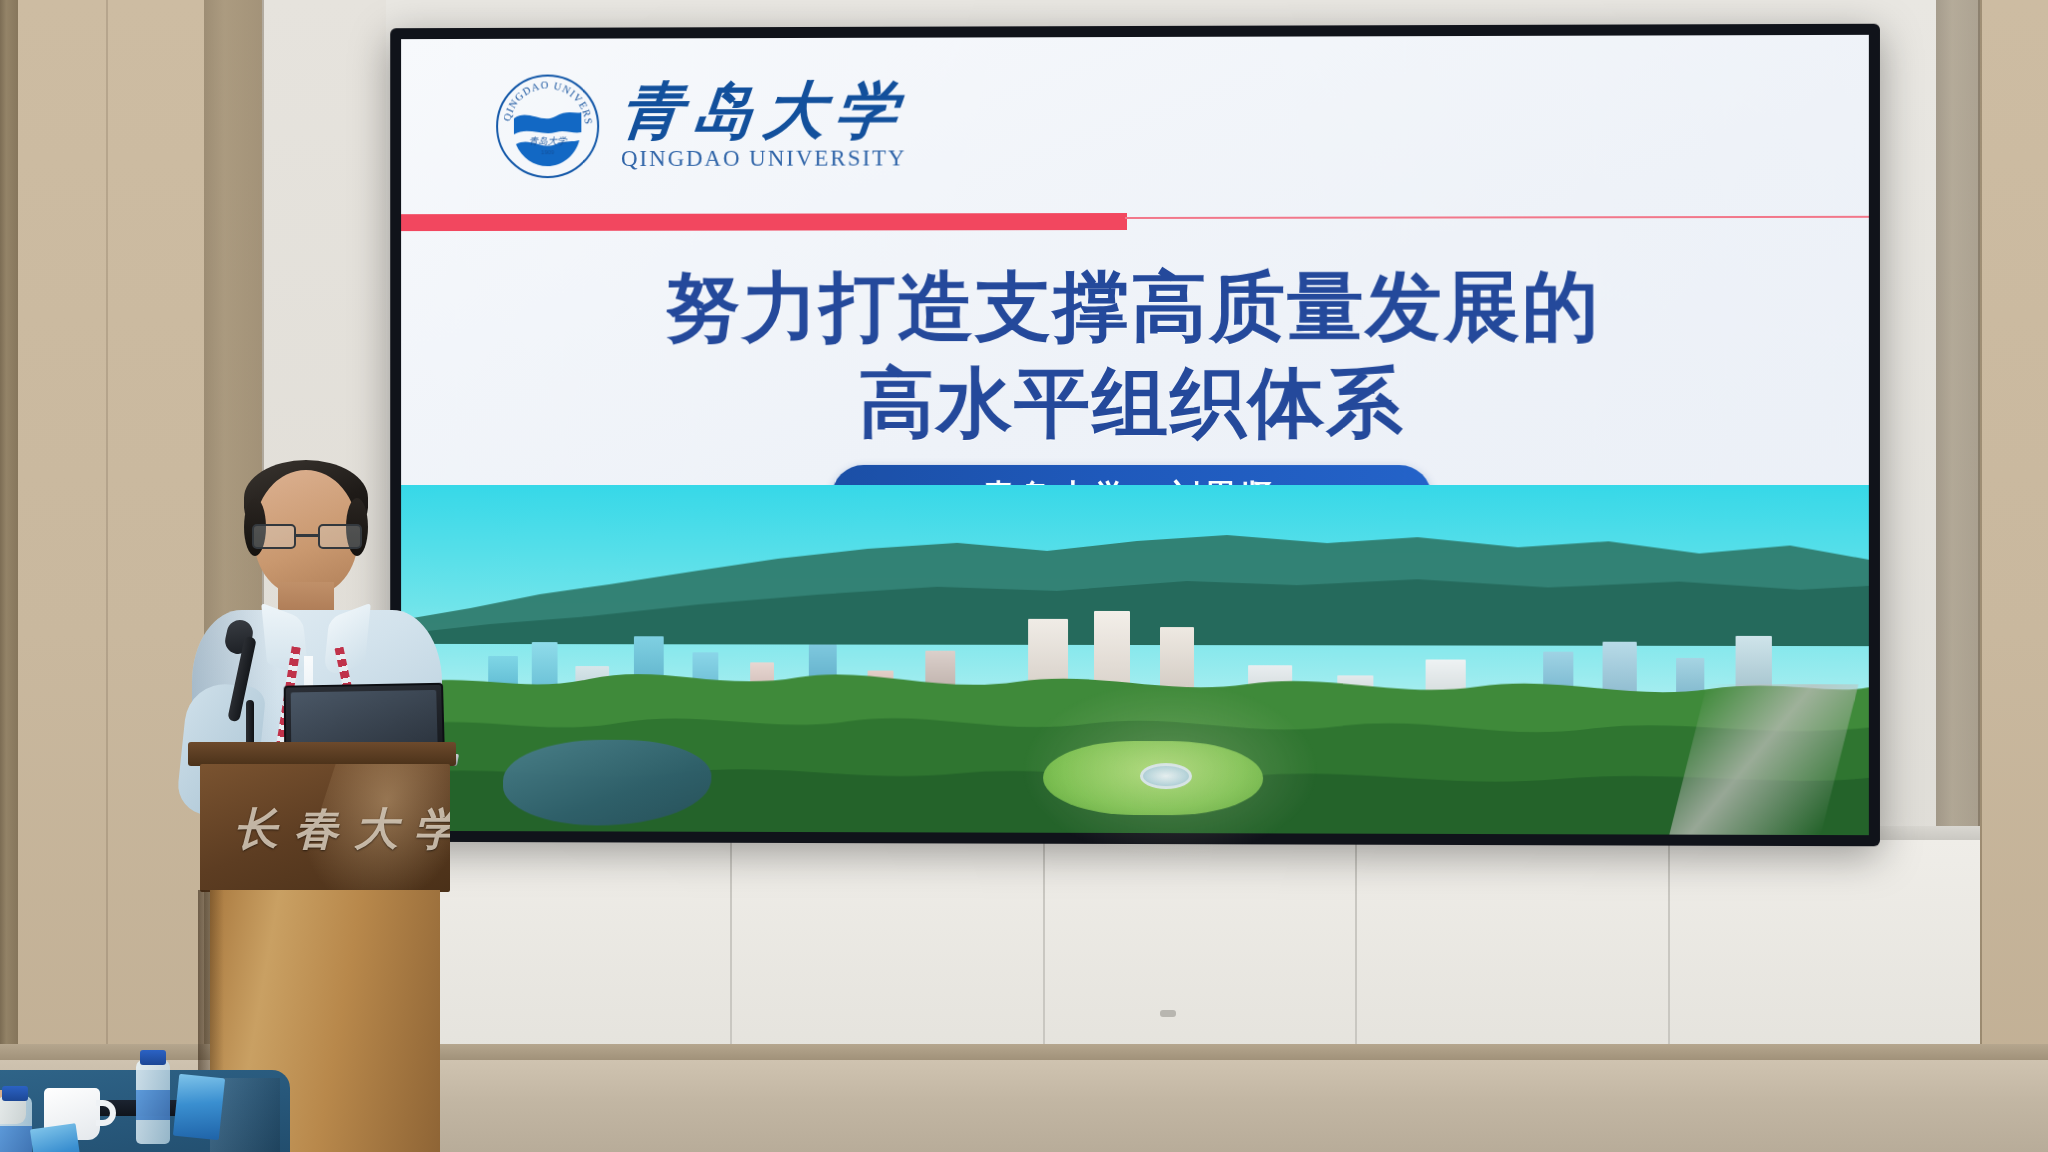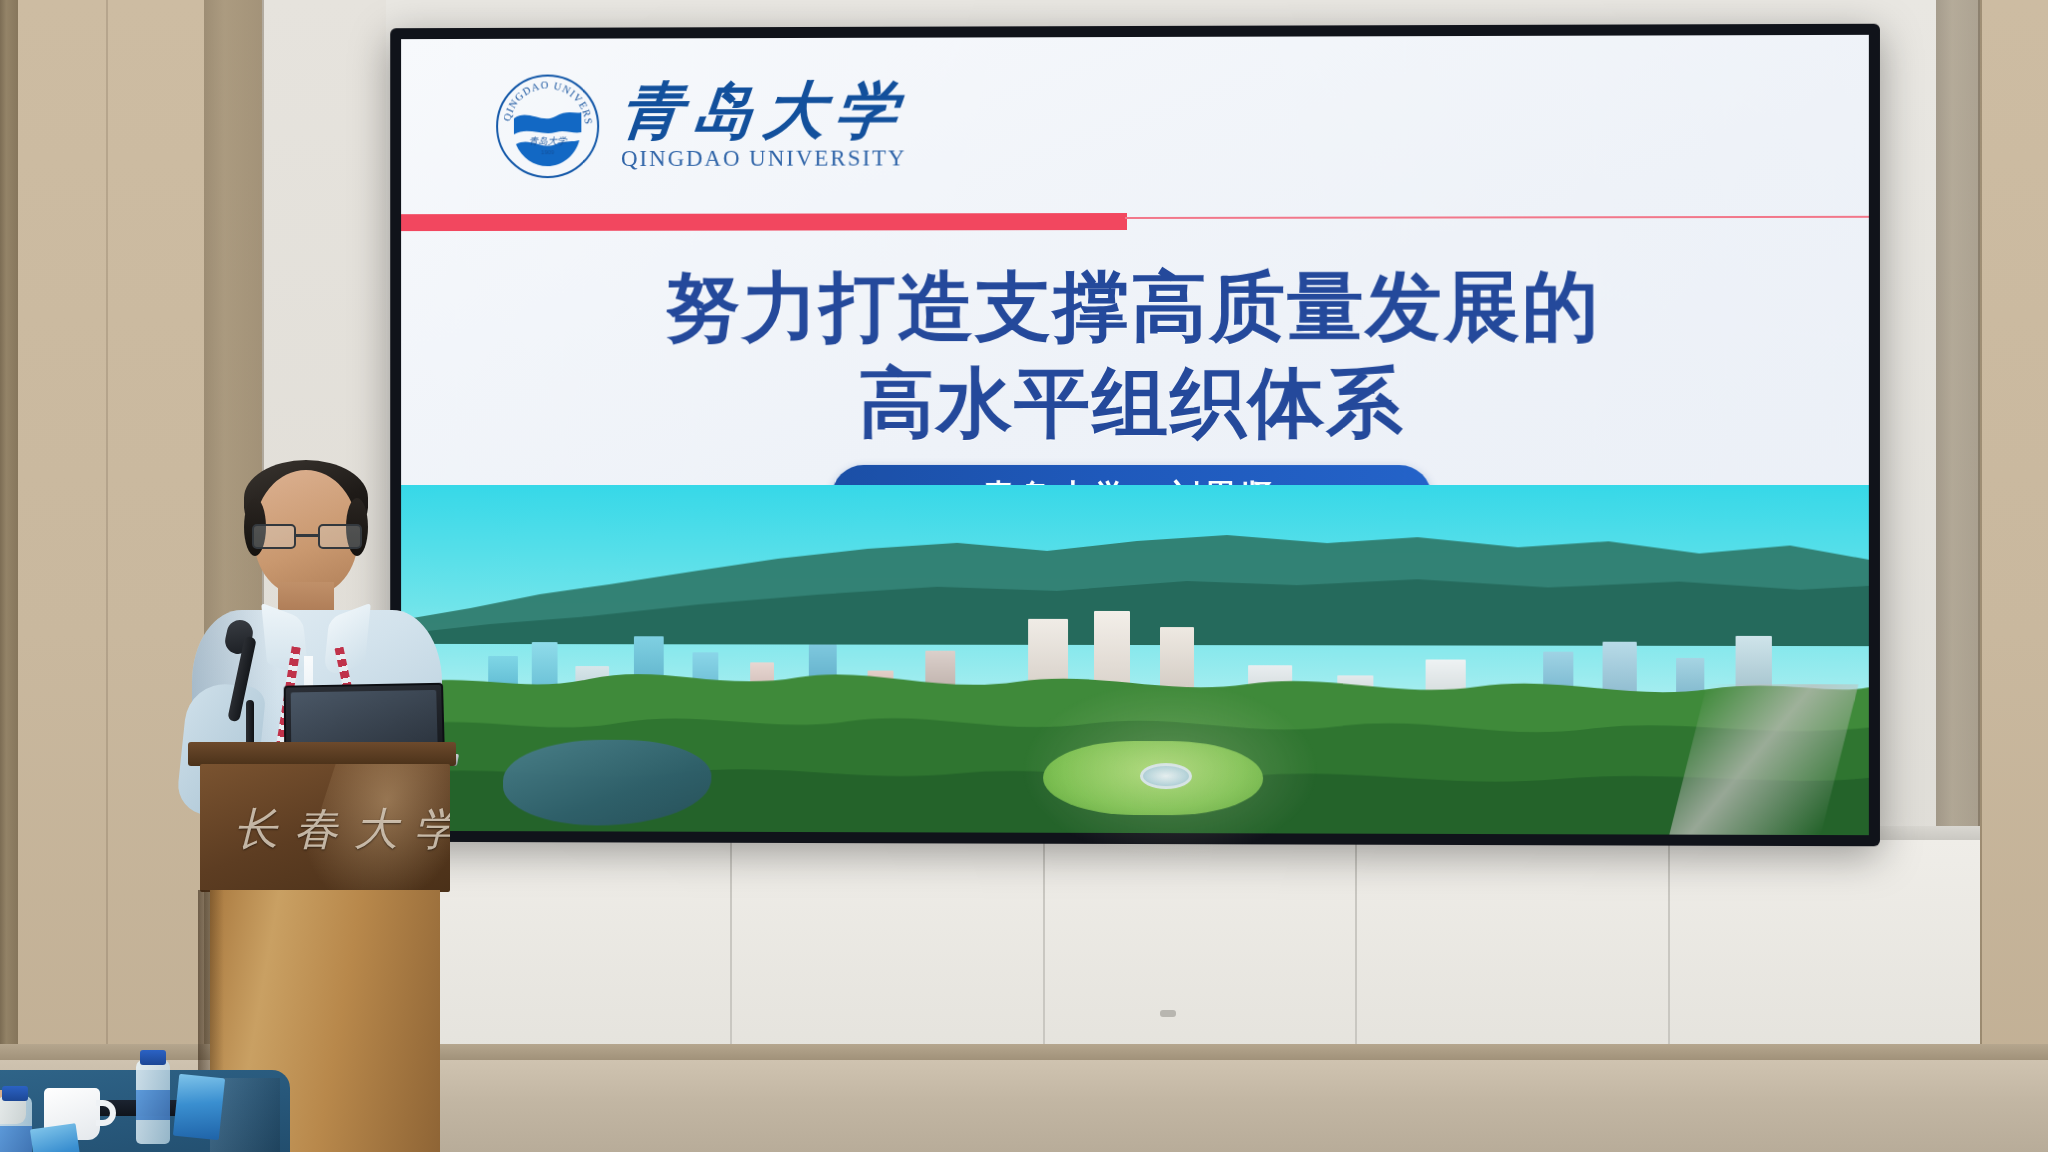--- a/index.html
+++ b/index.html
@@ -196,21 +196,21 @@
     overflow:hidden;
   }
   .podium-sheen {
     position:absolute; right:-20px; top:-40px; width:150px; height:200px;
     background:radial-gradient(ellipse at 40% 40%,rgba(255,220,170,.35),rgba(255,220,170,0) 65%);
     transform:rotate(18deg);
   }
   .podium-cn {
     position:absolute; left:34px; top:36px;
     font-family:"Liberation Serif", serif;
-    font-style:italic; font-weight:normal;
+    font-style:italic; font-weight:bold;
     font-size:44px; letter-spacing:16px;
     color:rgba(226,214,196,.82);
     text-shadow:0 1px 2px rgba(0,0,0,.5);
     white-space:nowrap;
   }
   .podium-body {
     position:absolute; left:14px; top:148px; width:230px; height:272px;
     background:linear-gradient(100deg,#a9793f 0%,#c9a063 25%,#b8884b 55%,#8e6435 100%);
   }
   .podium-shadow {

